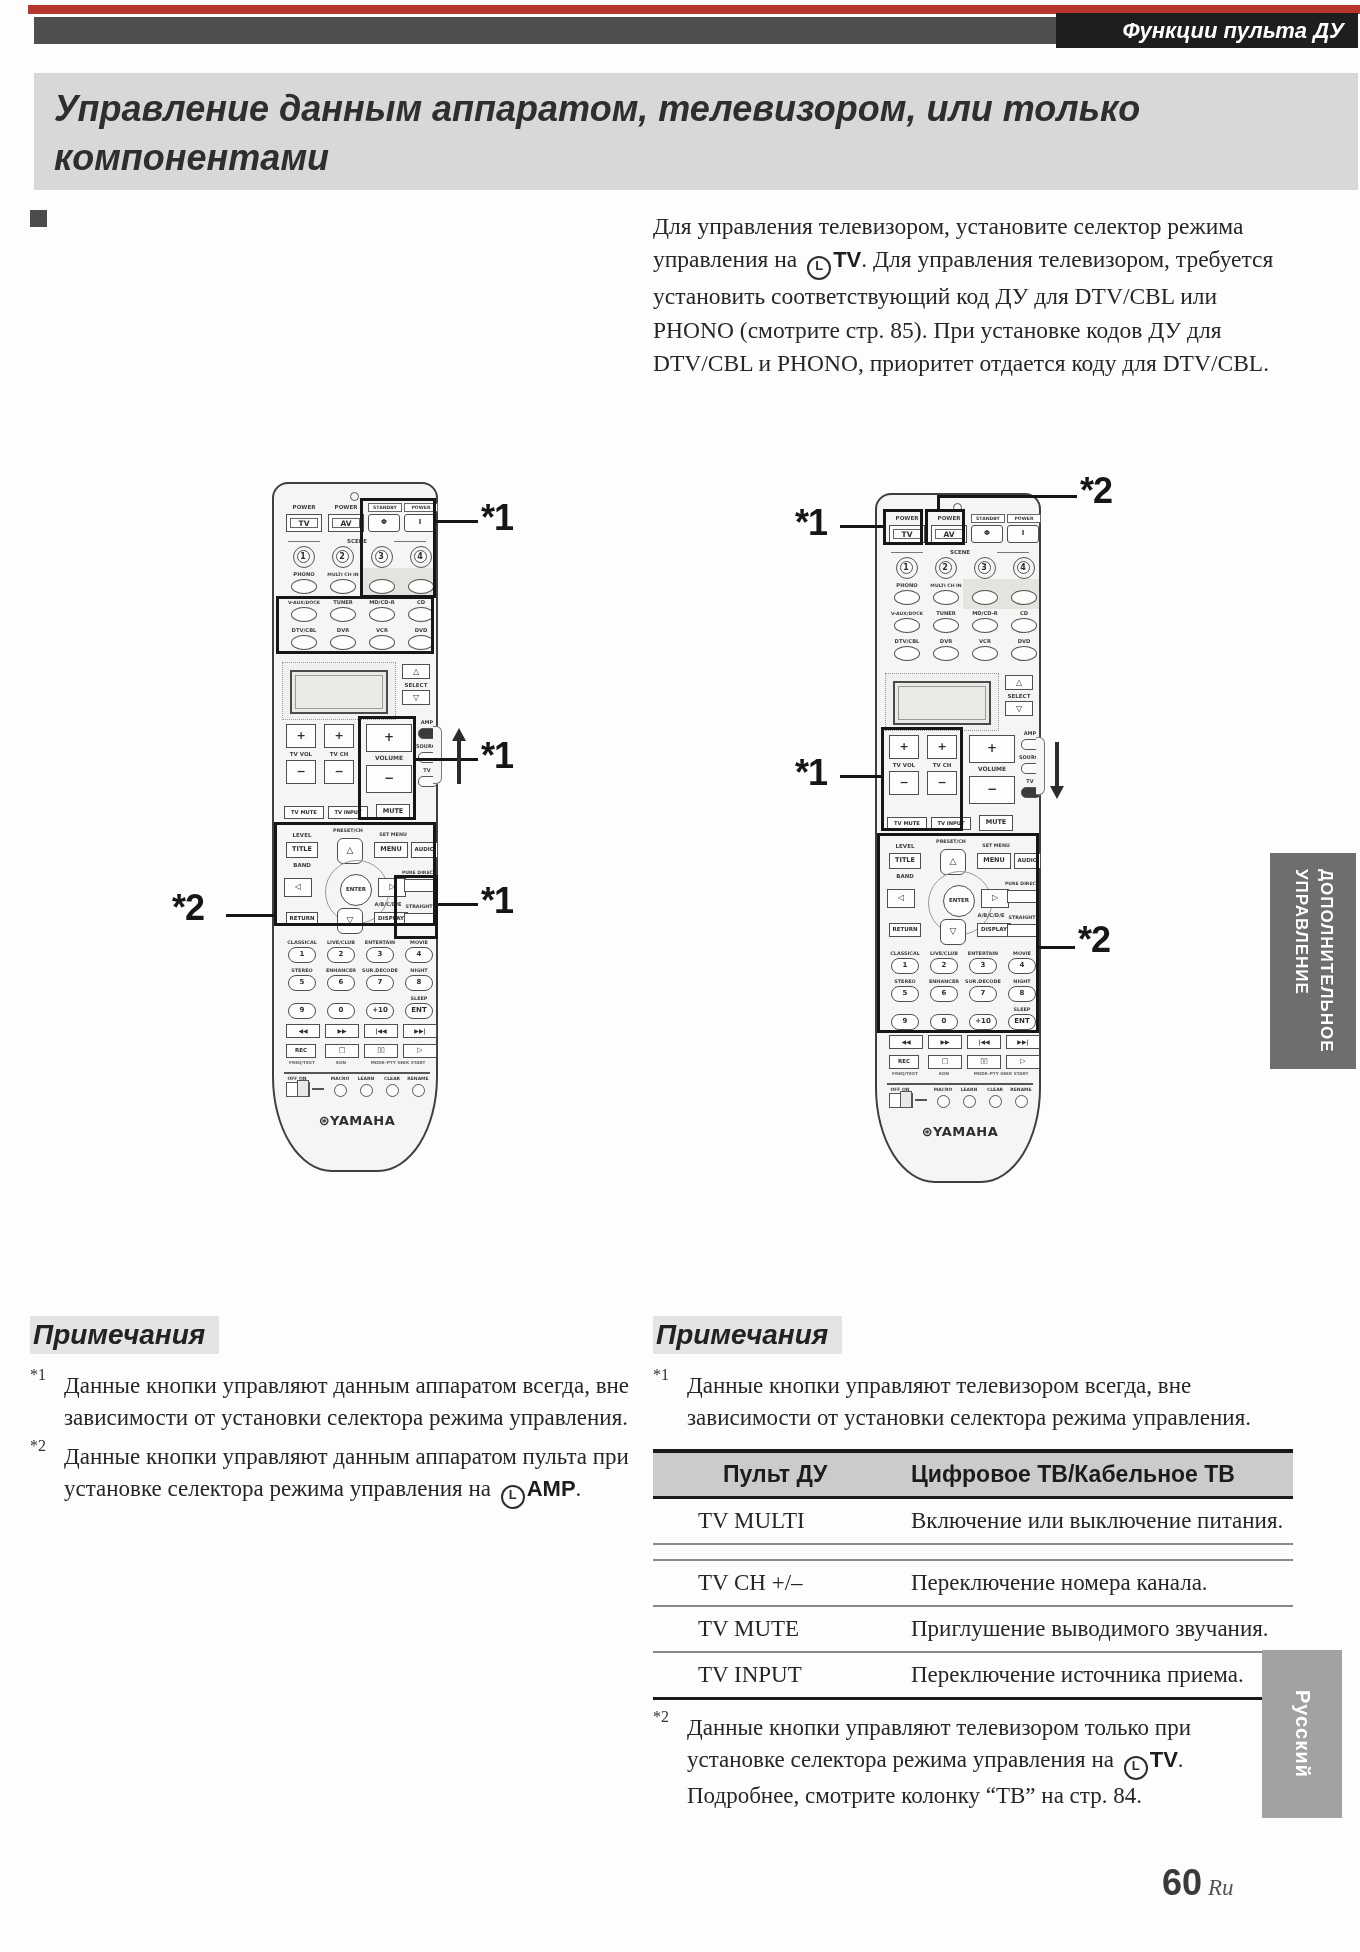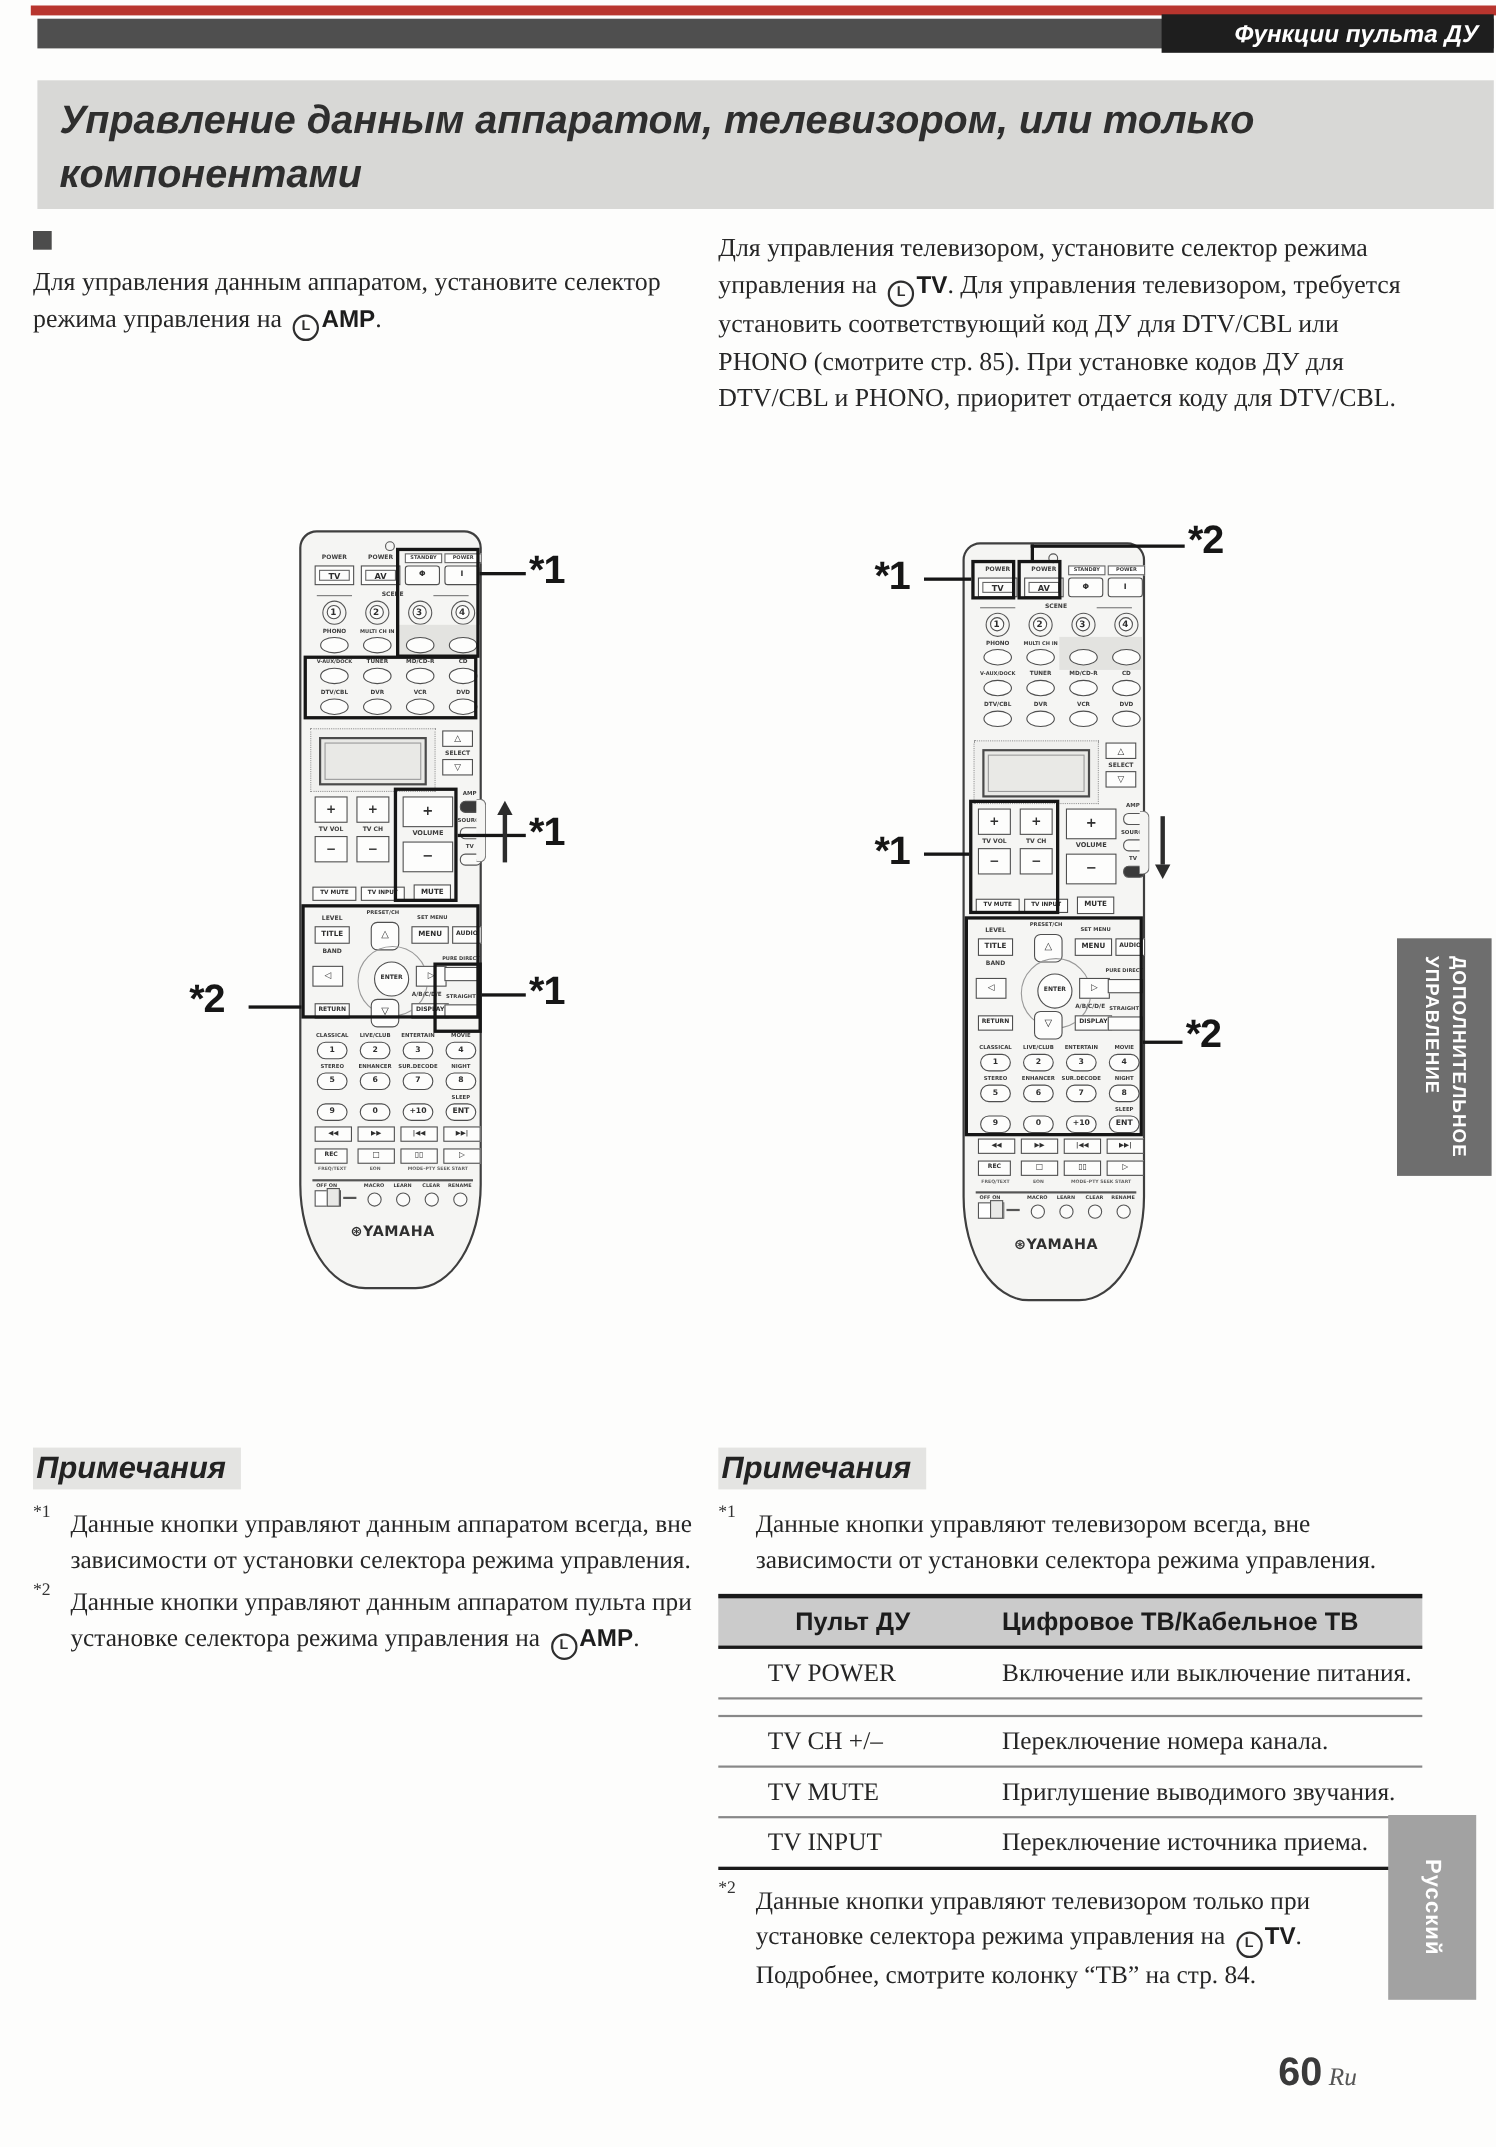--- a/index.html
+++ b/index.html
@@ -68,23 +68,20 @@
     <span>Функции пульта ДУ</span>
   </div>
 
   <div id="banner" class="abs">
     <span>Управление данным аппаратом, телевизором, или только компонентами</span>
   </div>
 
   <div class="abs col" style="left:30px;top:210px;width:612px;">
     <div class="shead">
       <span class="sq"></span>
-    </div>
-    <div class="para">
-      <span>Для управления данным аппаратом, установите селектор режима управления на </span><span class="mic">L</span><span class="mode-b">AMP</span><span>.</span>
     </div>
   </div>
 
   <div class="abs col" style="left:653px;top:210px;width:645px;">
     <div class="para">
       <span>Для управления телевизором, установите селектор режима управления на </span><span class="mic">L</span><span class="mode-b">TV</span><span>. Для управления телевизором, требуется установить соответствующий код ДУ для DTV/CBL или PHONO (смотрите стр. 85). При установке кодов ДУ для DTV/CBL и PHONO, приоритет отдается коду для DTV/CBL.</span>
     </div>
   </div>
 
   <div id="fig-left" style="position: absolute; left: 272px; top: 482px; width: 166px; height: 690px;">
@@ -431,21 +428,21 @@
     <div id="notes-right-before">
         <div class="note"><div class="nmark">*1</div><span>Данные кнопки управляют телевизором всегда, вне зависимости от установки селектора режима управления.</span></div>
       </div>
     <div id="tv-table">
       <div class="thead">
         <div class="th1">Пульт ДУ</div>
         <div class="th2">Цифровое ТВ/Кабельное ТВ</div>
       </div>
       <div id="tv-table-body">
           <div class="trow">
-            <div class="td1">TV POWER</div>
+            <div class="td1">TV MULTI</div>
             <div class="td2">Включение или выключение питания.</div>
           </div>
           <div class="trow">
           </div>
           <div class="trow">
             <div class="td1">TV CH +/–</div>
             <div class="td2">Переключение номера канала.</div>
           </div>
           <div class="trow">
             <div class="td1">TV MUTE</div>

